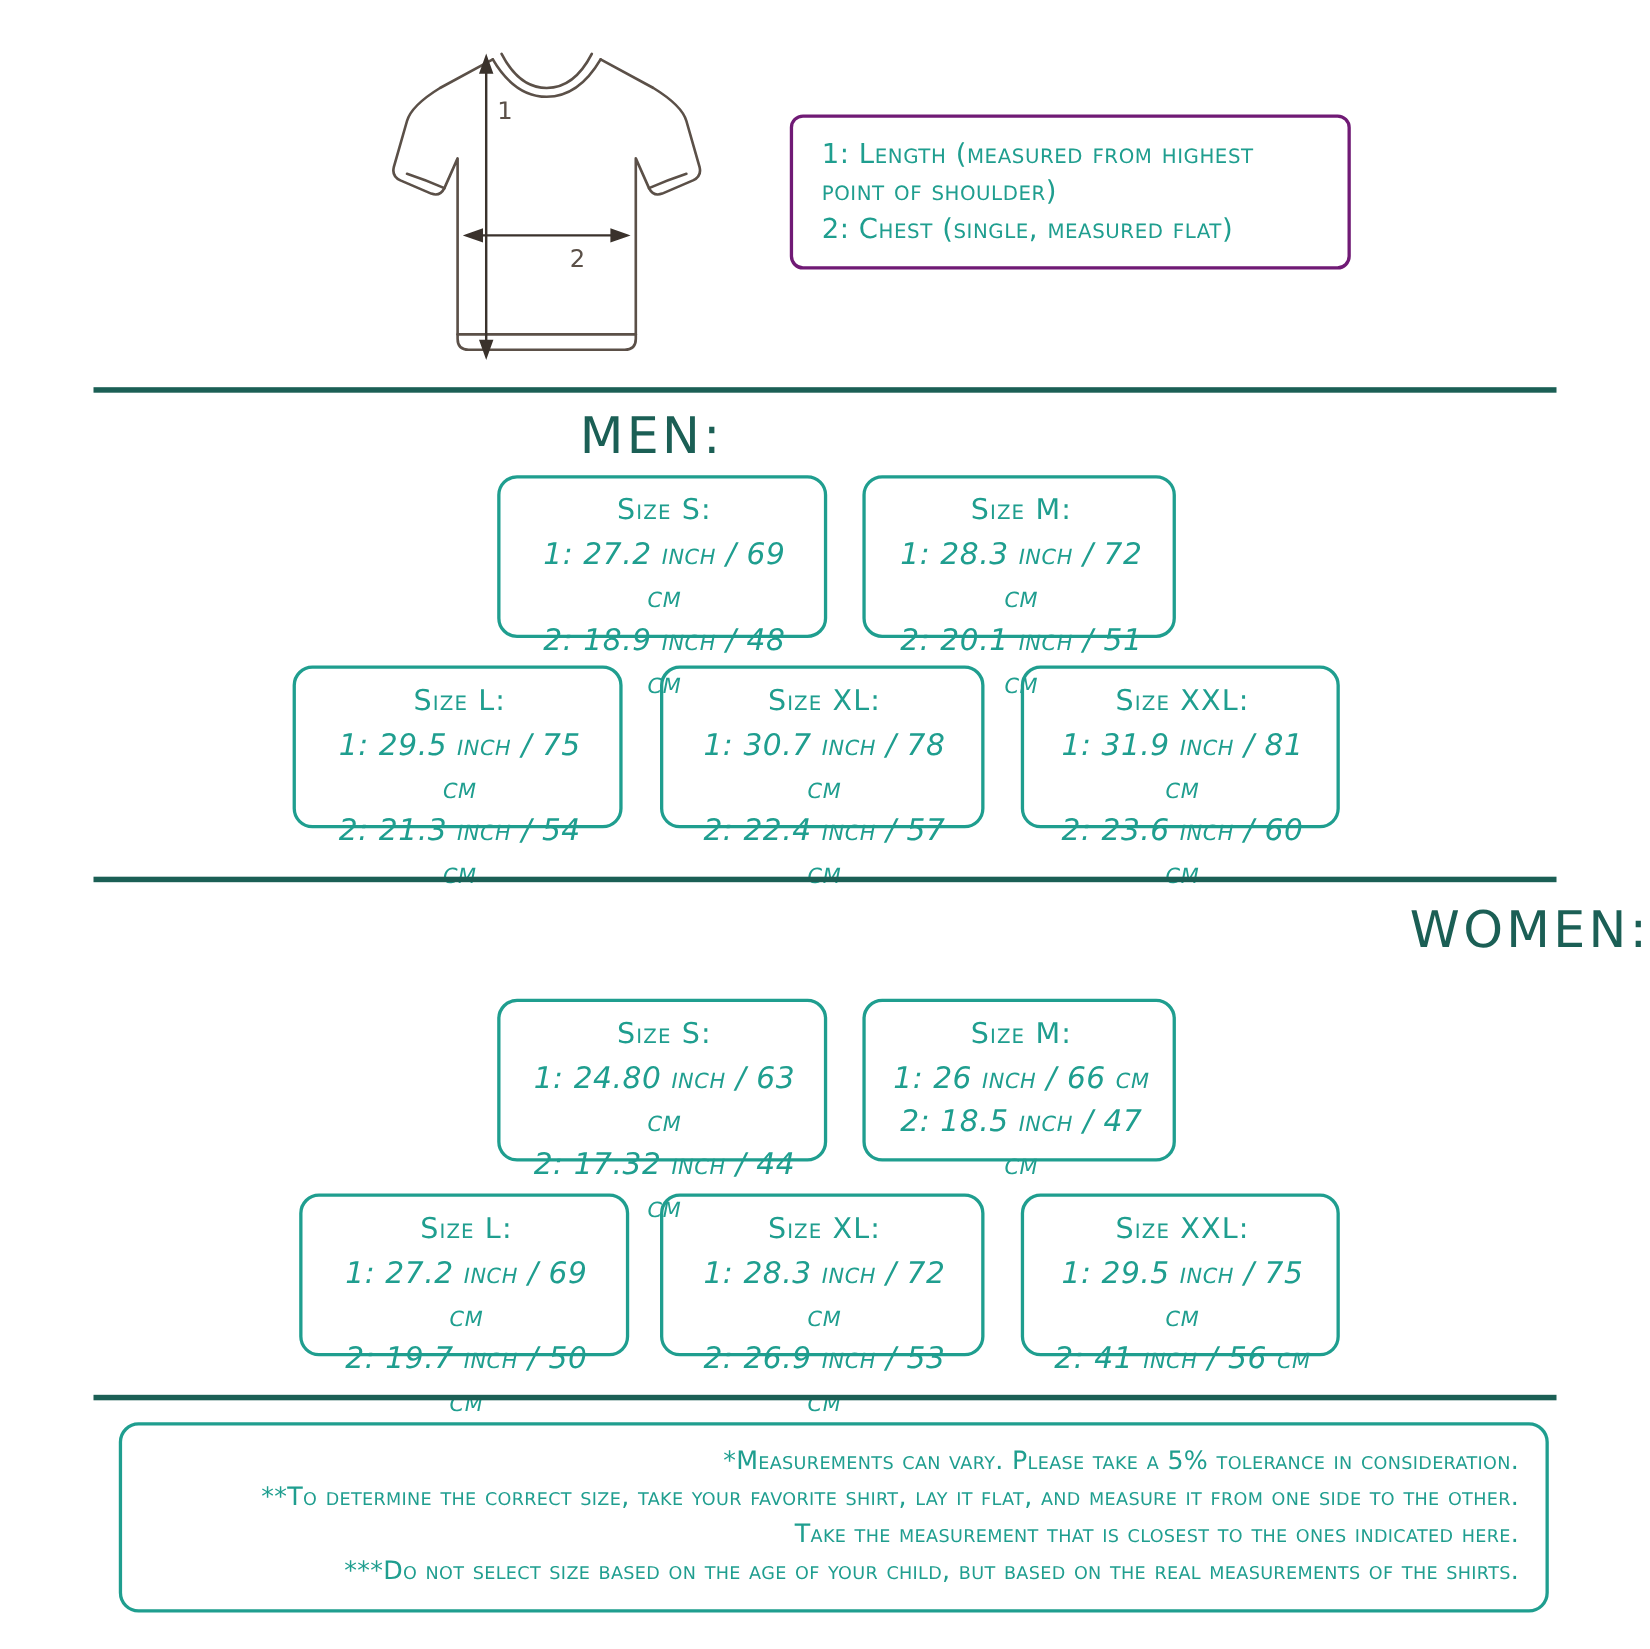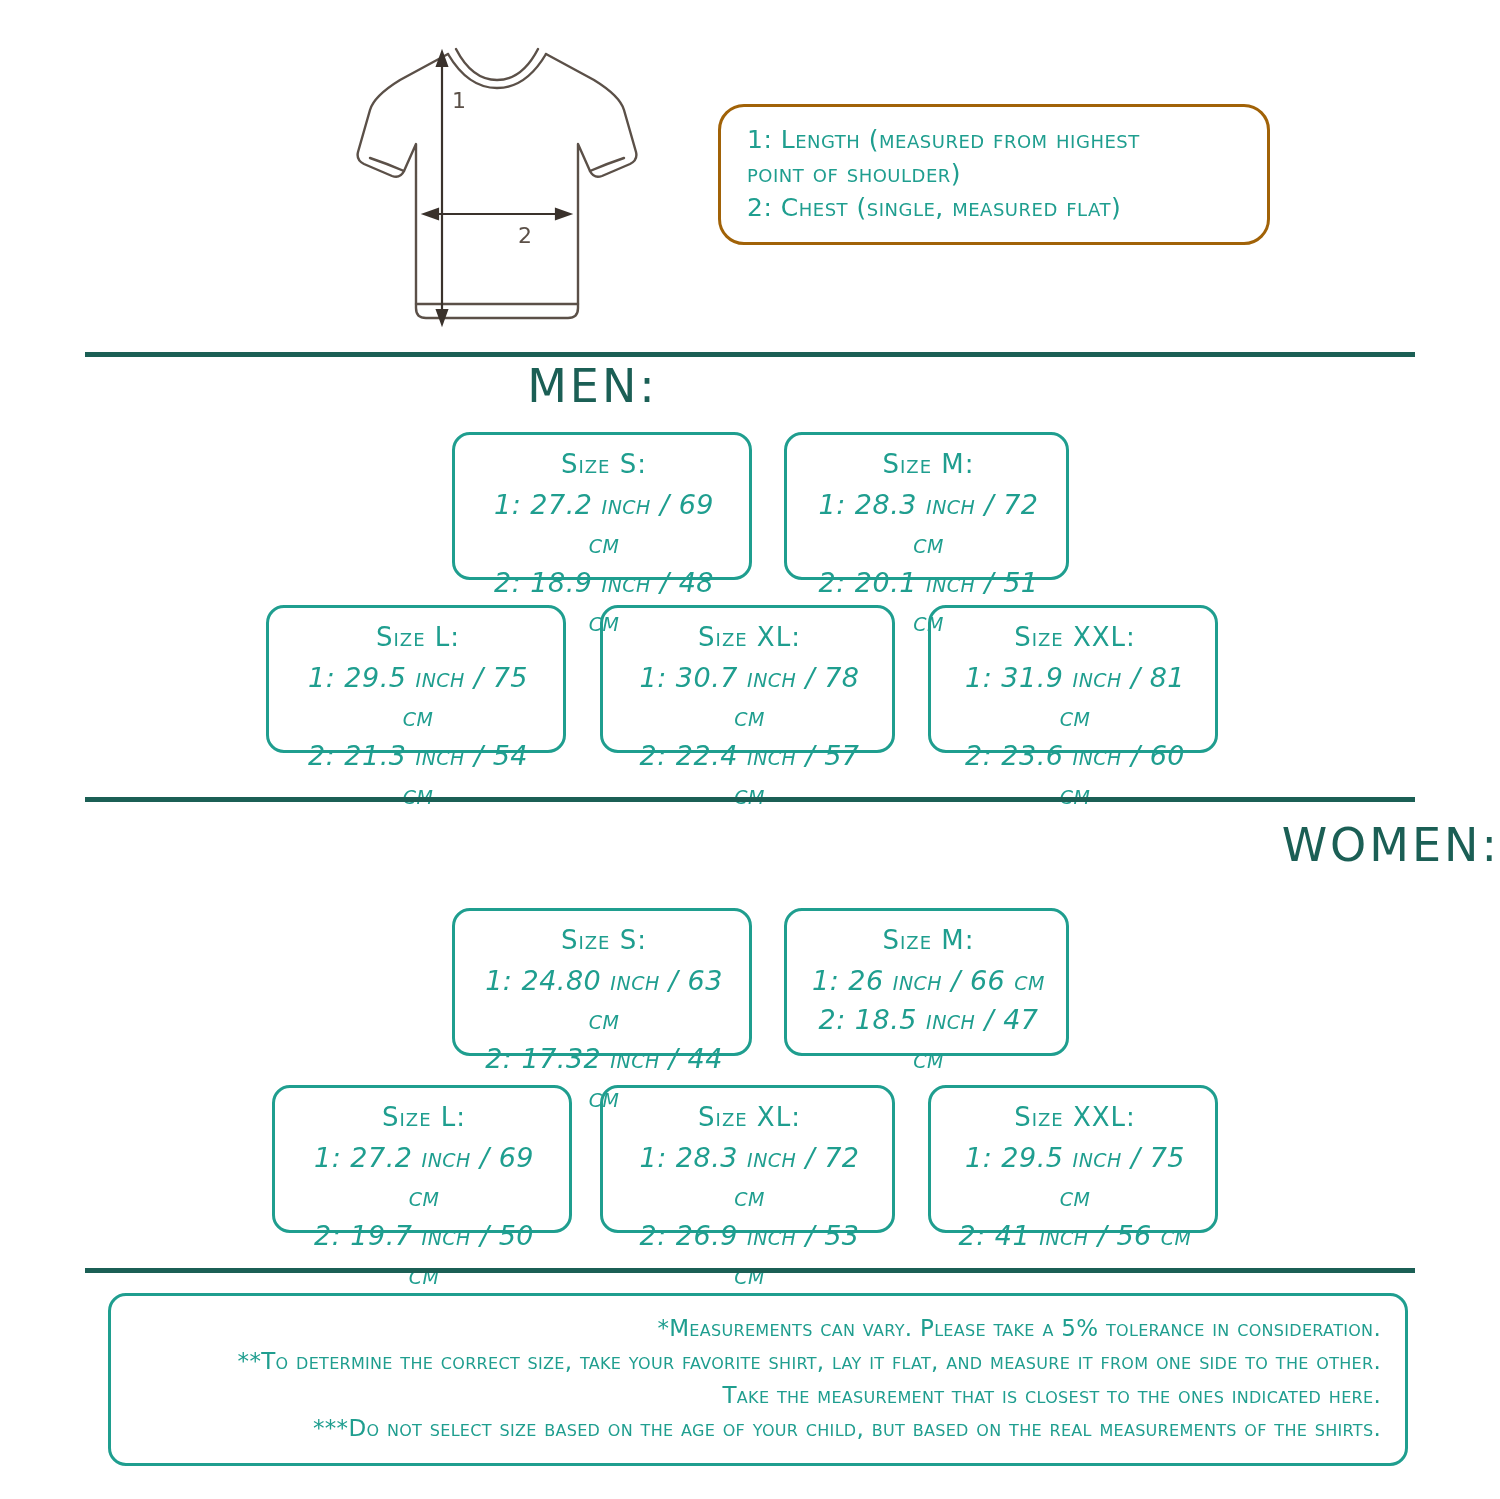--- a/index.html
+++ b/index.html
@@ -32,24 +32,24 @@
     top: 18px;
     width: 330px;
     height: 320px;
   }
   .shirt-wrap svg { display: block; }
 
   .legend-box {
     position: absolute;
     left: 718px;
     top: 104px;
-    width: 552px;
-    box-sizing: border-box;
-    border: 3px solid #a16207;
-    border-radius: 26px;
+    width: 510px;
+    box-sizing: border-box;
+    border: 3px solid #701a75;
+    border-radius: 12px;
     padding: 16px 22px 18px 26px;
   }
   .legend-line {
     font-family: "DejaVu Sans", sans-serif;
     font-size: 25px;
     font-variant: small-caps;
     letter-spacing: 0.5px;
     color: #1f9e8f;
     line-height: 1.35;
     white-space: pre-line;
@@ -69,21 +69,21 @@
 
   
   .section-title {
     text-align: center;
     font-family: "DejaVu Sans", sans-serif;
     font-size: 46px;
     letter-spacing: 3px;
     color: #1b5f55;
     font-weight: 400;
   }
-  .men-title { position: absolute; top: 359px; left: 0; width: 1185px; }
+  .men-title { position: absolute; top: 369px; left: 0; width: 1185px; }
   .women-title { position: absolute; top: 818px; left: 0; width: 1500px; text-align: right; }
 
   
   .size-box {
     position: absolute;
     box-sizing: border-box;
     border: 3px solid #1f9e8f;
     border-radius: 18px;
     padding: 14px 20px 16px 24px;
     color: #1f9e8f;

